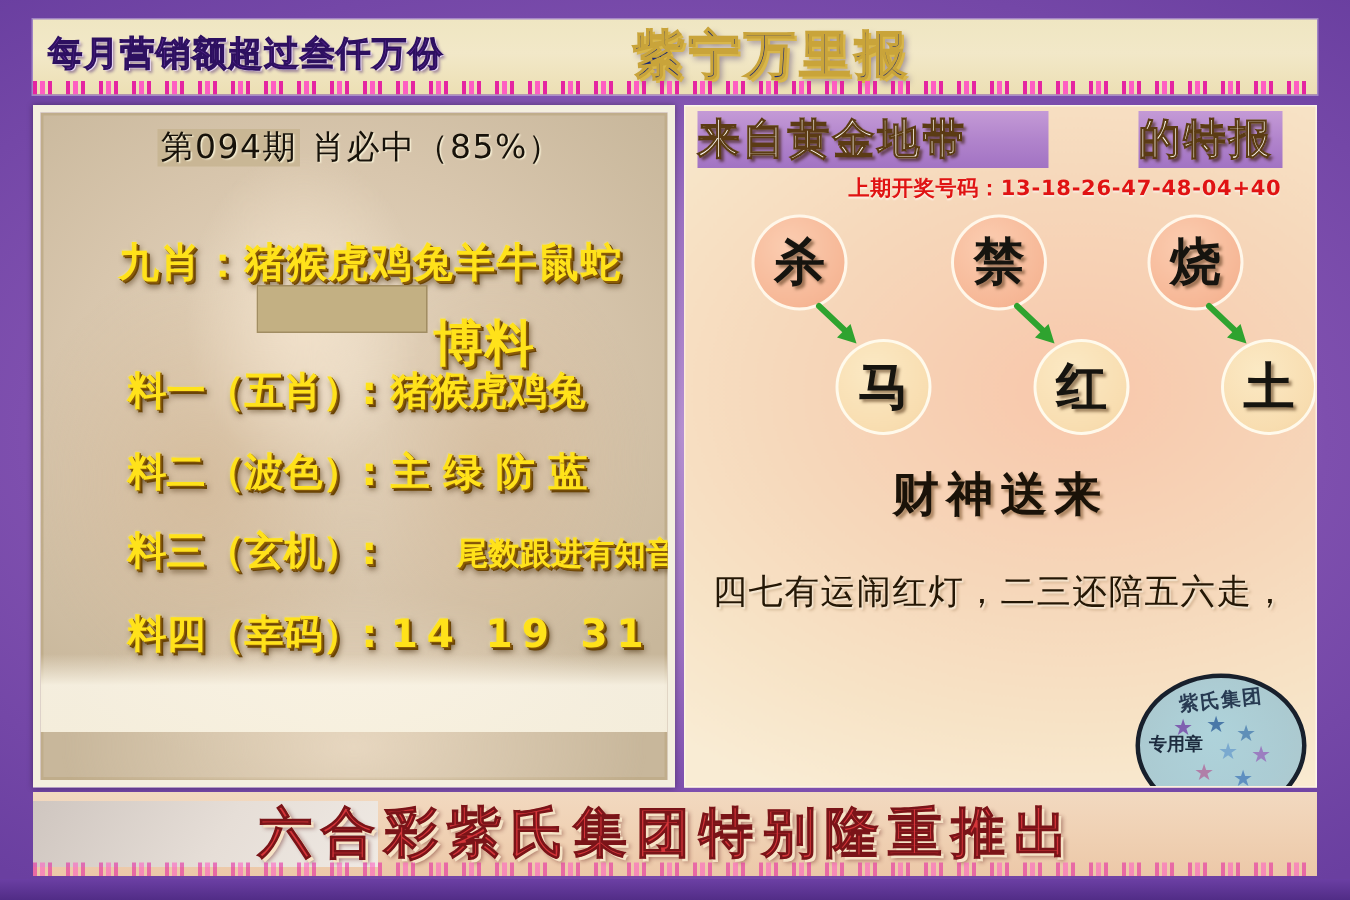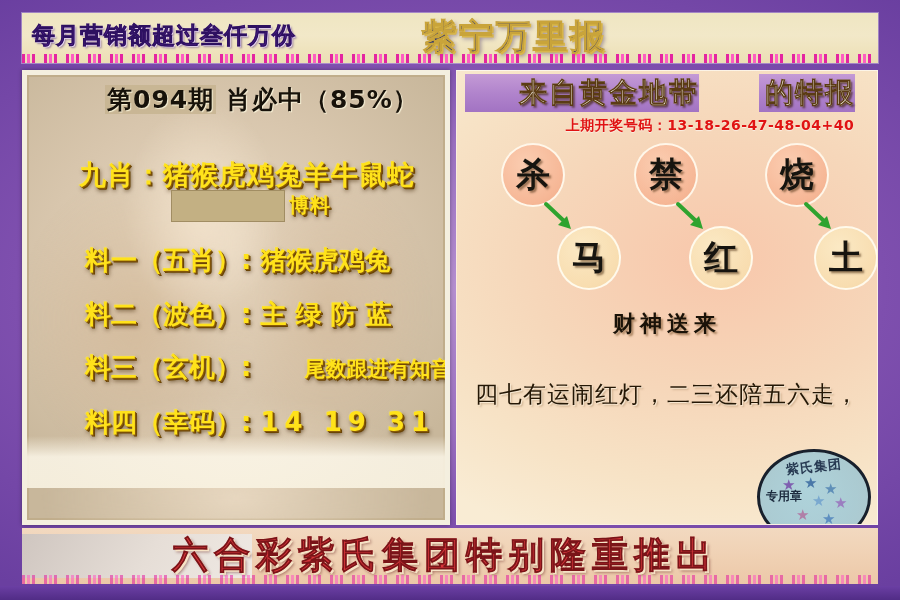--- a/index.html
+++ b/index.html
@@ -65,36 +65,36 @@
       radial-gradient(ellipse 260px 140px at 50% 95%, rgba(238,222,200,.8) 0%, rgba(238,222,200,0) 75%);
     filter:blur(1px);
   }
   #left-band{
     position:absolute;left:0;right:0;bottom:32px;height:52px;
     background:linear-gradient(180deg,rgba(255,250,238,.0),rgba(252,247,233,.85) 40%,rgba(249,243,226,.9));
   }
   #left-content{position:absolute;inset:0;padding:8px 6px;}
   .l-line{position:absolute;white-space:nowrap;}
   #title-line{
-    left:78px;top:8px;font-size:25px;font-weight:bold;color:#17120a;
+    left:78px;top:8px;font-size:22px;font-weight:normal;color:#17120a;
     text-shadow:1px 1px 1px rgba(255,250,225,.85);letter-spacing:1px;
   }
   #title-line .redact-bg{
     background:rgba(196,178,142,.75);padding:0 2px;
   }
   .gold{
     color:#ffe21a;font-weight:bold;
     text-shadow:
       1px 1px 0 #8a5b08,
       2px 2px 0 #6b4405,
       2px 3px 4px rgba(60,35,0,.75),
       0 0 2px #fff2a0;
   }
   #nine-line{left:52px;top:62px;font-size:27px;letter-spacing:1px;margin-top:20px;}
-  #bo-line{left:262px;top:117px;font-size:20px;letter-spacing:1px;}
+  #bo-line{left:262px;top:132px;font-size:33px;letter-spacing:1px;}
   #redaction{
     position:absolute;left:144px;top:115px;width:114px;height:32px;
     background:#c3b083;box-shadow:0 0 0 1px rgba(120,100,60,.45) inset;
   }
   #row1{left:58px;top:168px;font-size:26px;}
   #row2{left:58px;top:222px;font-size:26px;}
   #row3{left:58px;top:275px;font-size:26px;}
   #row3 .small{font-size:21px;margin-left:44px;}
   #row4{left:58px;top:330px;font-size:26px;}
   #row4 .nums{letter-spacing:6px;}
@@ -106,21 +106,21 @@
       linear-gradient(160deg,#fbe9cf,#f5c6a6);
     border:1px solid rgba(255,255,255,.5);
     box-sizing:border-box;overflow:hidden;
   }
   #right-header{
     position:absolute;left:0;top:0;width:100%;height:44px;
   }
   .hdr-chip{
     position:absolute;top:3px;height:38px;
     background:linear-gradient(180deg,#c49ad6 0%,#b184cc 50%,#a273c3 100%);
-    display:flex;align-items:center;justify-content:flex-end;
+    display:flex;align-items:center;justify-content:flex-start;
   }
   #chip-a{left:8px;width:234px;}
   #chip-b{left:302px;width:96px;}
   .hdr-txt{
     font-size:28px;font-weight:bold;color:#fffdf4;letter-spacing:2px;
     -webkit-text-stroke:0.5px #5b3b14;
     text-shadow:2px 2px 2px rgba(60,30,10,.65);
   }
   #prev-draw{
     position:absolute;left:0;top:46px;width:100%;text-align:center;
@@ -137,21 +137,21 @@
     font-family:"DejaVu Serif","Liberation Serif",serif;
   }
   .c-top{background:radial-gradient(circle at 38% 32%, #fbcdb1 0%, #f6b796 70%, #f0ab88 100%);}
   .c-bot{background:radial-gradient(circle at 38% 32%, #fbe9c4 0%, #f8ddb0 70%, #f3d4a4 100%);}
   #c1{left:44px;top:72px;}  #c2{left:177px;top:72px;} #c3{left:308px;top:72px;}
   #c4{left:100px;top:155px;} #c5{left:232px;top:155px;} #c6{left:357px;top:155px;}
   .arrow{position:absolute;width:36px;height:36px;}
   #a1{left:84px;top:128px;} #a2{left:216px;top:128px;} #a3{left:344px;top:128px;}
   #fortune{
     position:absolute;left:0;top:238px;width:100%;text-align:center;
-    font-size:22px;font-weight:bold;color:#1a1208;letter-spacing:5px;
+    font-size:31px;font-weight:bold;color:#1a1208;letter-spacing:5px;
     font-family:Liberation Mono, monospace;
     text-shadow:2px 2px 2px rgba(110,70,30,.55);
   }
   .poem{
     position:absolute;left:0;width:100%;text-align:center;
     font-size:23px;color:#241705;letter-spacing:1px;
     font-family:"DejaVu Serif","Liberation Serif",serif;
     text-shadow:1px 1px 1px rgba(255,245,228,.8), 2px 2px 2px rgba(120,80,35,.35);
   }
   #poem1{top:308px;}

